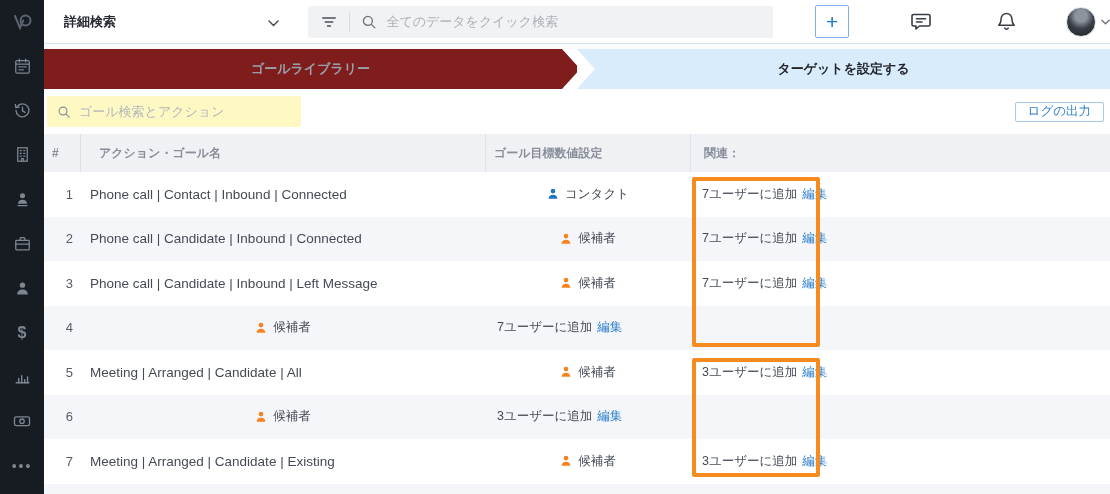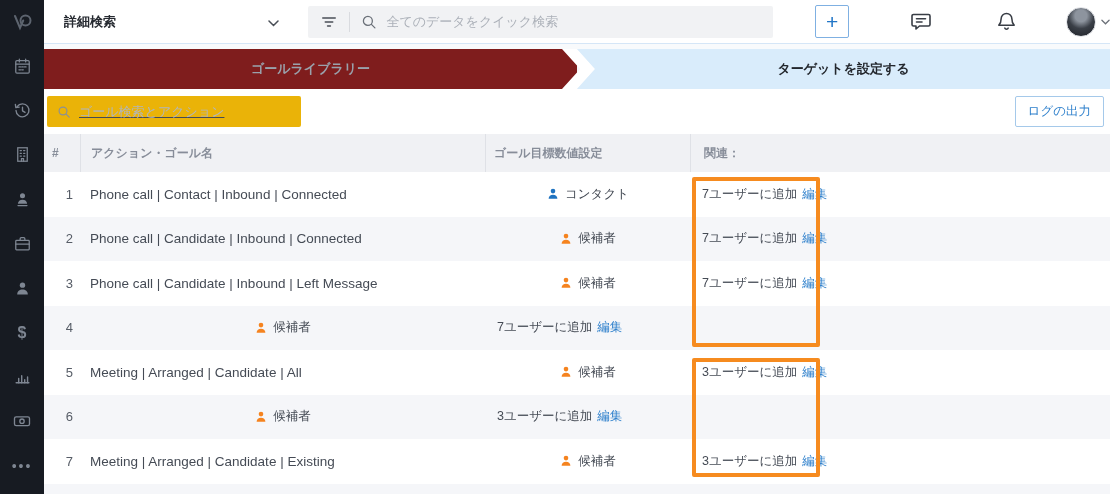--- a/index.html
+++ b/index.html
@@ -51,34 +51,34 @@
   .tab-strip { height:40px; flex:0 0 40px; display:flex; position:relative; background:#f5f7fa; }
   .tab { flex:1; display:flex; align-items:center; justify-content:center; font-size:13px; cursor:pointer; }
   .tab-library { background:#7f1d1d; color:#9aa1ab; font-weight:600; }
   .tab-target { background:#d9ecfb; color:#23272d; font-weight:700;
     clip-path: polygon(0 0, 100% 0, 100% 100%, 0 100%, 18px 50%); position:relative; z-index:1; }
   .tab-chevron-band { position:absolute; left:50%; margin-left:-15px; top:0; width:33px; height:100%;
     background:#fff; z-index:0;
     clip-path: polygon(0 0, 45% 0, 100% 50%, 45% 100%, 0 100%, 55% 50%); }
   
   .toolbar { height:45px; flex:0 0 45px; background:#fff; display:flex; align-items:center; }
-  .goal-search { margin-left:3px; width:254px; height:31px; background:#eab308; border-radius:2px;
-    display:flex; align-items:center; padding:0 10px; gap:8px;text-decoration:underline; }
+  .goal-search { margin-left:3px; width:254px; height:31px; background:#fef9c3; border-radius:2px;
+    display:flex; align-items:center; padding:0 10px; gap:8px; }
   .goal-search .mag { color:#8a9097; display:flex; }
-  .export-log-btn { margin-left:auto; margin-right:6px; height:31px; padding:0 12px;
+  .export-log-btn { margin-left:auto; margin-right:6px; height:20px; padding:0 12px;
     border:1px solid #a5c9ea; border-radius:2px; background:#fff; color:#2f80cc;
     font-size:12.5px; font-family:inherit; cursor:pointer; }
   
   .table-area { position:relative; flex:1; }
   .thead, .trow { display:grid; grid-template-columns:36px 405px 205px 1fr; align-items:center; }
   .thead { height:38px; background:#f0f1f4; color:#878d99; font-size:12px; font-weight:700; }
   .thead .th { height:100%; display:flex; align-items:center; }
   .th-num { padding-left:8px; }
   .th-name, .th-related, .th-goal { border-left:1px solid #dfe1e6; }
-  .th-name { padding-left:10px;font-family:Liberation Serif, serif; }
+  .th-name { padding-left:18px;font-family:Liberation Serif, serif; }
   .th-related { padding-left:13px; }
   .th-goal { padding-left:8px; }
   .trow { height:44.5px; font-size:13px; background:#fff; }
   .trow.alt { background:#f5f6f9; }
   .td-num { text-align:right; padding-right:7px; color:#565c66; }
   .td-name { padding-left:10px; color:#454b55; font-size:13.5px; }
   .td-related { display:flex; justify-content:center; align-items:center; gap:5px; font-size:12.5px; color:#454b55; }
   .td-goal { padding-left:12px; display:flex; align-items:center; gap:5px; font-size:12.5px; color:#454b55; }
   .edit-link { color:#2f80cc; cursor:pointer; text-decoration:none; }
   .person-icon { display:flex; }

